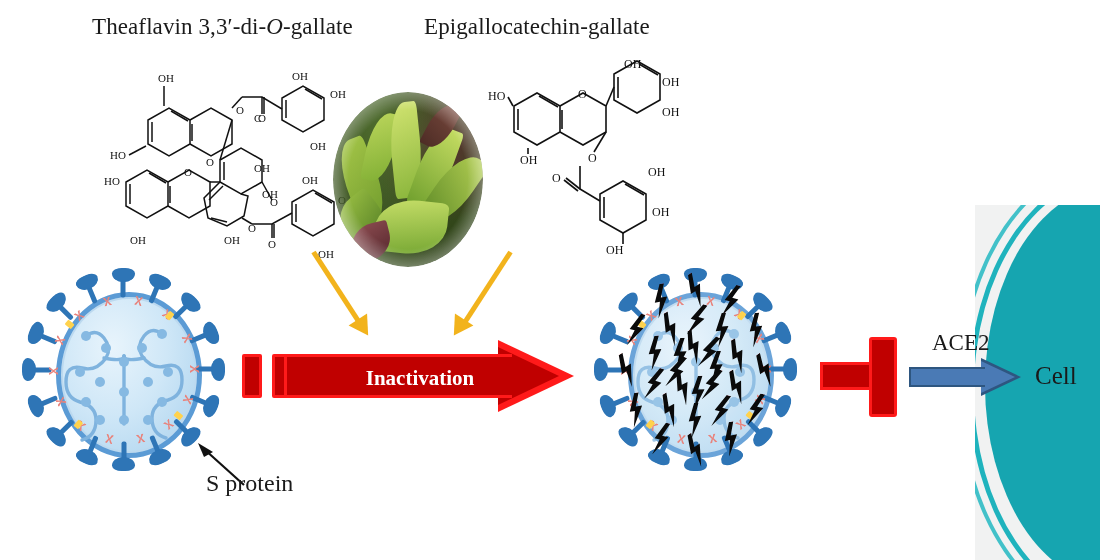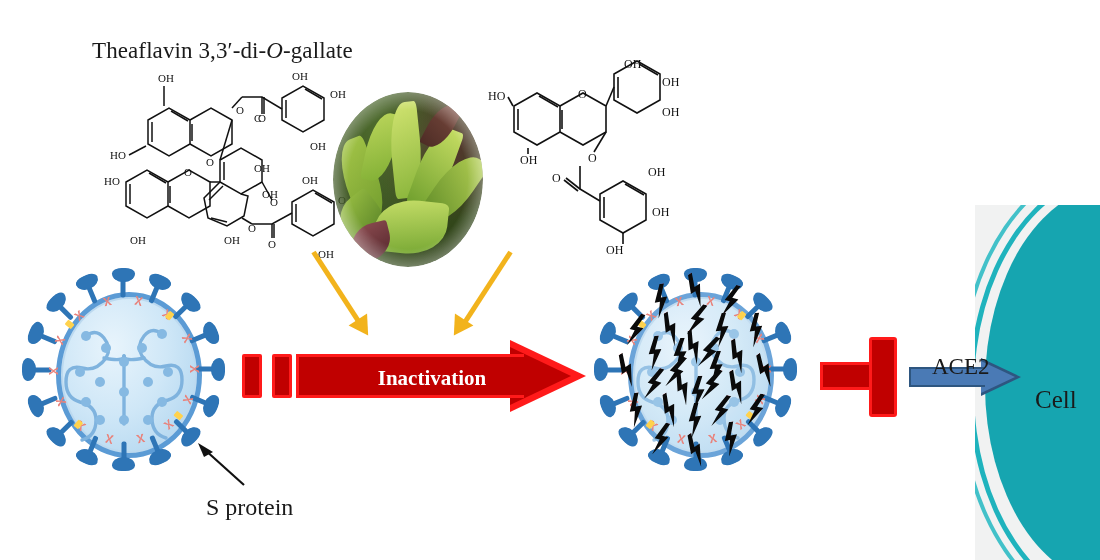--- a/index.html
+++ b/index.html
@@ -1,19 +1,19 @@
 <!DOCTYPE html>
 <html><head>
 <meta charset="utf-8">
 <style>
   html,body{margin:0;padding:0;background:#ffffff;}
   body{width:1100px;height:560px;font-family:"Liberation Serif",serif;}
   #stage{position:relative;width:1100px;height:560px;overflow:hidden;background:#fff;}
 
-  .lbl{position:absolute;color:#1a1a1a;white-space:nowrap;margin-top:24px;}
+  .lbl{position:absolute;color:#1a1a1a;white-space:nowrap;}
   .title-lbl{font-size:23px;letter-spacing:.1px;}
   .ital{font-style:italic;}
 
   
   #cell-panel{position:absolute;left:975px;top:205px;width:125px;height:355px;
     background:#f1f2f2;overflow:hidden;}
   #cell-body{position:absolute;left:10px;top:-20px;width:260px;height:400px;
     border-radius:50%;background:#16a5b0;}
   #cell-ring{position:absolute;left:-6px;top:-34px;width:286px;height:428px;
     border-radius:50%;border:5px solid #1fb3bd;background:transparent;}
@@ -37,21 +37,21 @@
     text-decoration:none;border-radius:1px;}
   .rna{position:absolute;left:0;top:0;width:100%;height:100%;}
 
   
   .bolt{position:absolute;width:20px;height:34px;background:#0a0a0a;
     clip-path:polygon(56% 0,18% 52%,44% 52%,24% 100%,84% 40%,52% 40%,78% 0);
     filter:drop-shadow(1.5px 0 0 #e00000) drop-shadow(-1.5px 0 0 #e00000)
            drop-shadow(0 1.5px 0 #e00000) drop-shadow(0 -1.5px 0 #e00000);}
 
   
-  #react-arrow{position:absolute;left:296px;top:340px;width:290px;height:72px;}
+  #react-arrow{position:absolute;left:284px;top:340px;width:290px;height:72px;}
   #react-arrow .body{position:absolute;left:0;top:14px;width:228px;height:44px;
     background:#c00000;border:3px solid #ff1a1a;border-right:none;box-sizing:border-box;}
   #react-arrow .head{position:absolute;left:214px;top:0;width:0;height:0;
     border-top:36px solid transparent;border-bottom:36px solid transparent;border-left:76px solid #ff1a1a;}
   #react-arrow .head2{position:absolute;left:214px;top:7px;width:0;height:0;
     border-top:29px solid transparent;border-bottom:29px solid transparent;border-left:61px solid #c00000;}
   #react-label{position:absolute;left:46px;top:26px;width:180px;text-align:center;
     color:#fff;font-weight:bold;font-size:21px;z-index:3;}
   .dash{position:absolute;top:354px;width:20px;height:44px;background:#c00000;
     border:3px solid #ff1a1a;box-sizing:border-box;border-radius:2px;}
@@ -101,20 +101,21 @@
   <div id="cell-panel">
     <div id="cell-body"></div>
     <div id="cell-ring"></div>
     <div id="cell-ring2"></div>
   </div>
   <div class="lbl" style="left:1035px;top:362px;font-size:25px;">Cell</div>
 
   <div class="lbl title-lbl" style="left:92px;top:14px;">
     <span>Theaflavin 3,3′-di-</span><span class="ital">O</span><span>-gallate</span>
   </div>
+  <div class="lbl title-lbl" style="left:424px;top:14px;">Epigallocatechin-gallate</div>
 
   <svg style="position:absolute;left:96px;top:52px;" width="250" height="230" viewBox="0 0 250 230">
     <g fill="none" stroke="#111" stroke-width="1.5">
 
       <polygon points="52,68 52,92 73,104 94,92 94,68 73,56"></polygon>
       <line x1="56" y1="70" x2="56" y2="90"></line>
       <line x1="75" y1="59" x2="92" y2="69"></line>
 
       <polyline points="94,68 115,56 136,68 136,92 115,104 94,92"></polyline>
       <line x1="96" y1="72" x2="96" y2="89"></line>

